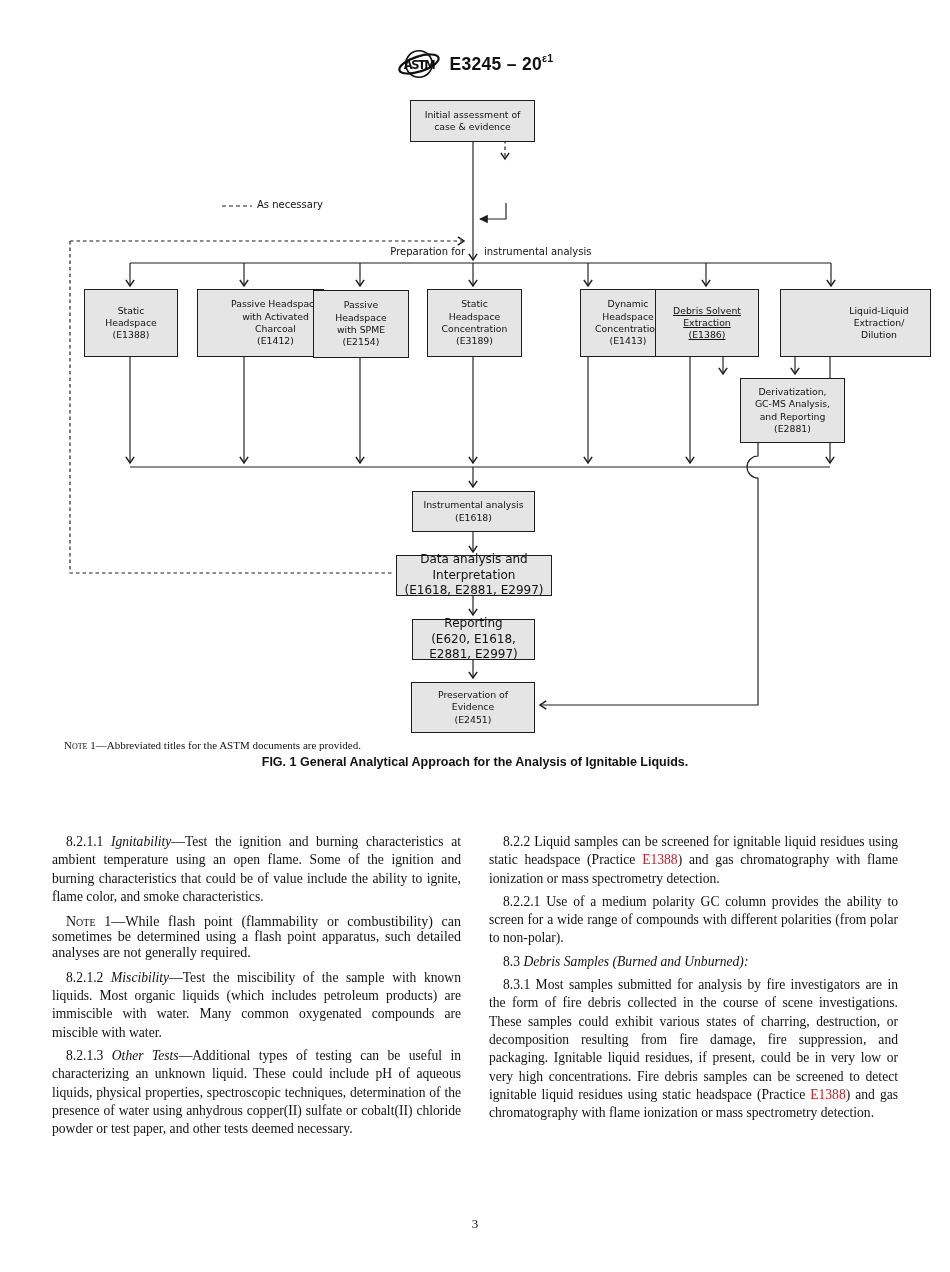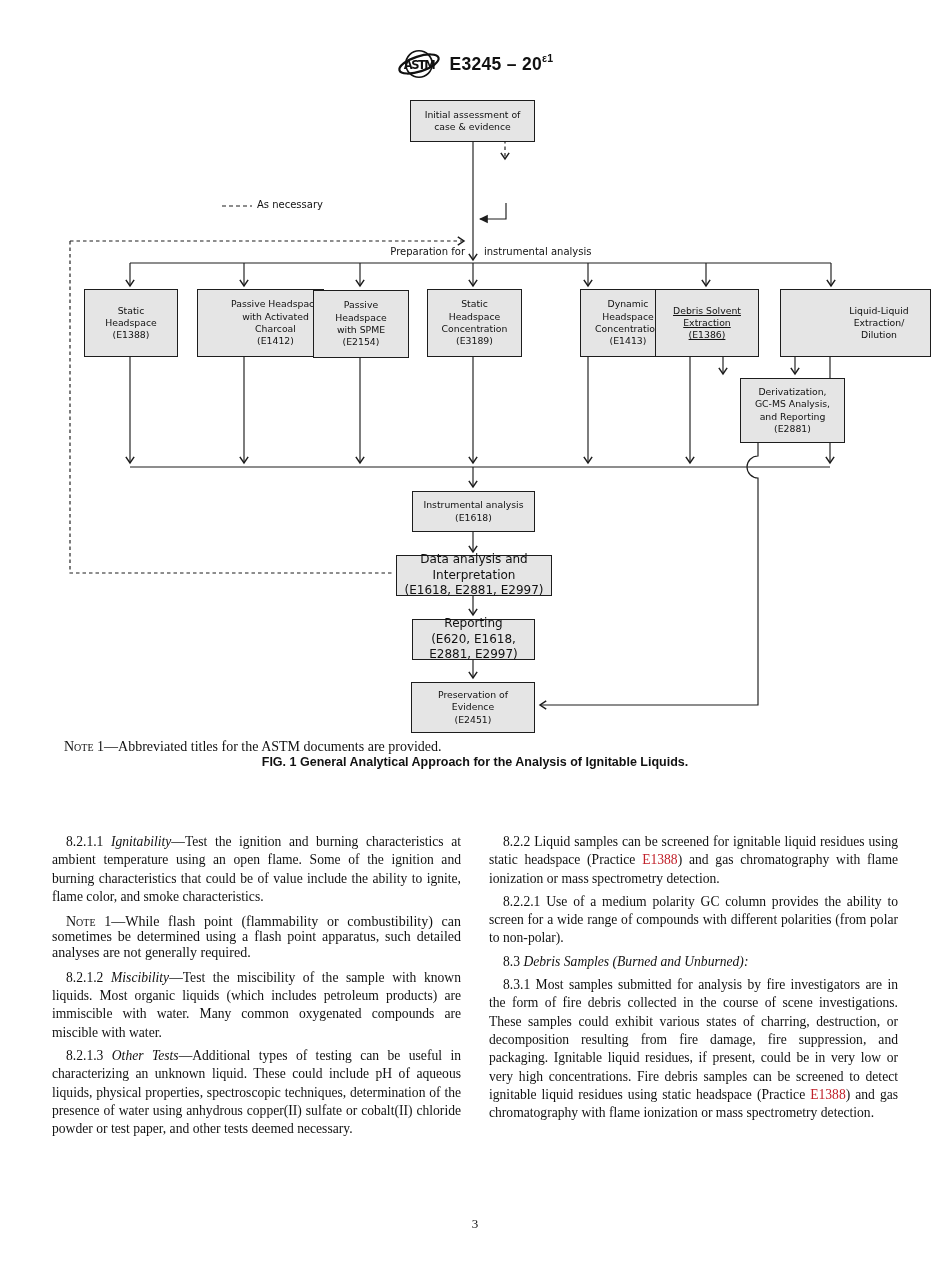--- a/index.html
+++ b/index.html
@@ -11,21 +11,21 @@
   .doc-title{font-family:"Liberation Sans",sans-serif;font-weight:bold;font-size:17.5px;color:#111;letter-spacing:.3px;}
   .doc-title sup{font-size:10.5px;position:relative;top:-1px;}
 
   
   .figure{position:absolute;top:0;left:0;width:950px;height:785px;}
   .figure svg.conn{position:absolute;top:0;left:0;}
   .fnode{position:absolute;background:#e5e5e5;border:1.5px solid #1d1d1d;display:flex;align-items:center;justify-content:center;
          text-align:center;white-space:pre-line;font-family:"DejaVu Sans",sans-serif;font-size:9.3px;line-height:1.32;color:#111;}
   .fnode.small{font-size:12px;}
   .flabel{position:absolute;font-family:"DejaVu Sans",sans-serif;font-size:10px;color:#111;white-space:nowrap;}
-  .fig-note{position:absolute;left:64px;top:739px;font-size:14px;color:#111;}
+  .fig-note{position:absolute;left:64px;top:739px;font-size:11px;color:#111;}
   .fig-caption{position:absolute;left:0;top:755px;width:950px;text-align:center;
                font-family:"Liberation Sans",sans-serif;font-weight:bold;font-size:12.5px;color:#111;}
 
   
   .col{position:absolute;top:833px;width:409px;font-size:13.6px;line-height:18.3px;text-align:justify;color:#111;}
   .col-left{left:52px;}
   .col-right{left:489px;}
   .p{margin:0 0 0 0;text-indent:14px;}
   .p + .p{margin-top:5px;}
   .note{font-size:14px;line-height:15.2px;margin:8px 0 9px 0;text-indent:14px;}

